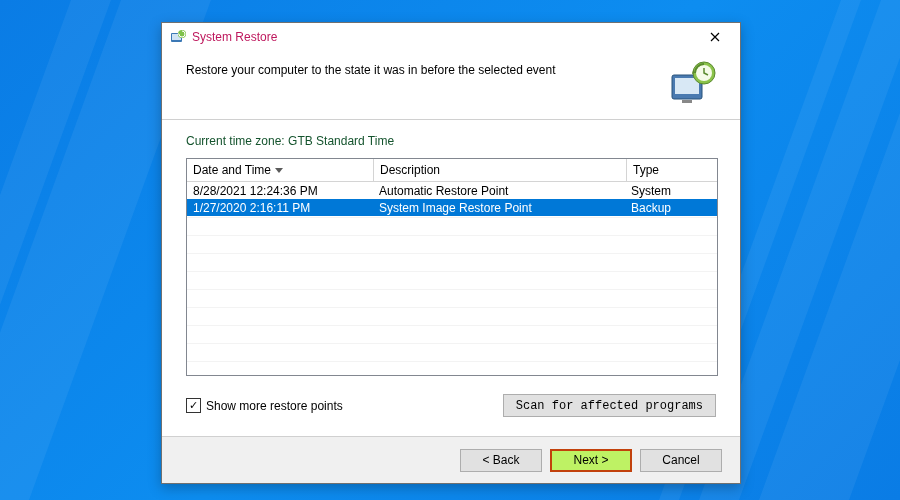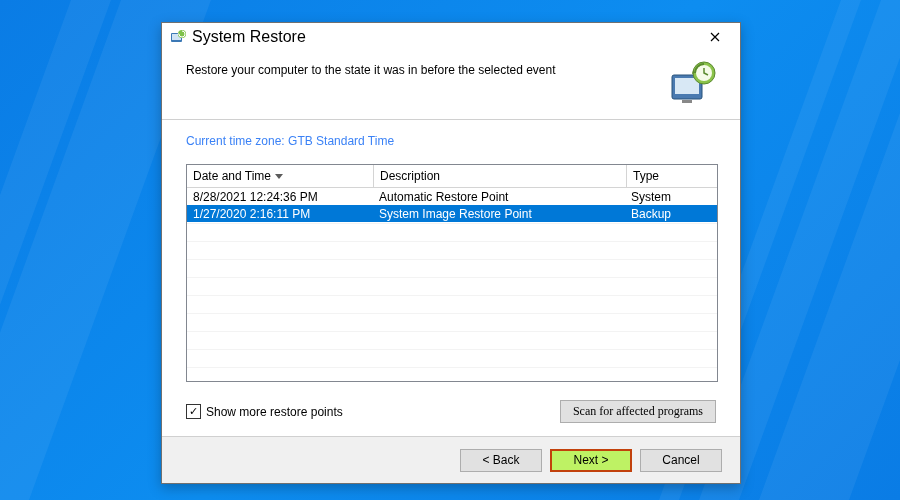--- a/index.html
+++ b/index.html
@@ -6,43 +6,43 @@
 body{background:linear-gradient(135deg,#0a7ce5 0%,#0d8df0 50%,#0a7ce5 100%);position:relative}
 .bg-stripe{position:absolute;background:rgba(255,255,255,0.06);transform:skewX(-20deg)}
 .bg-stripe.s1{right:-40px;top:0;width:90px;height:500px}
 .bg-stripe.s2{right:70px;top:0;width:40px;height:500px}
 .bg-stripe.s3{right:130px;top:0;width:20px;height:500px}
 .bg-stripe.s4{left:-20px;top:0;width:40px;height:500px}
 .bg-stripe.s5{left:30px;top:0;width:90px;height:500px}
 .window{position:absolute;left:161px;top:22px;width:578px;height:460px;background:#fff;border:1px solid #707070;box-shadow:0 4px 12px rgba(0,0,0,0.25)}
 .titlebar{height:28px;display:flex;align-items:center;padding:0 8px;border-bottom:0}
 .title-icon{width:16px;height:16px;margin-right:6px;display:inline-flex;align-items:center;justify-content:center}
-.title-text{font-size:16px;color:#000000;flex:1}
+.title-text{font-size:12px;color:#be185d;flex:1}
 .close-btn{width:34px;height:22px;display:flex;align-items:center;justify-content:center;color:#000;font-size:13px;cursor:default}
 .header-area{display:flex;align-items:flex-start;padding:8px 24px 12px 24px}
 .header-text{font-weight:normal;font-size:12px;color:#000;flex:1;padding-top:4px}
 .header-graphic{width:48px;height:48px;margin-left:12px;position:relative}
 .body-area{border-top:1px solid #d0d0d0;padding:14px 24px 10px 24px}
-.tz-line{color:#3b82f6;margin-bottom:16px}
+.tz-line{color:#14532d;margin-bottom:10px}
 .table{border:1px solid #828790;width:100%;height:216px;display:flex;flex-direction:column;background:#fff}
 .thead{display:flex;height:22px;border-bottom:1px solid #d4d4d4}
 .th{border-right:1px solid #d4d4d4;padding:3px 6px;font-size:12px;color:#000;display:flex;align-items:center;cursor:default;background:#fff}
 .th:last-child{border-right:0}
 .th.sorted::after{content:"";width:0;height:0;border-left:4px solid transparent;border-right:4px solid transparent;border-top:5px solid #5b5b5b;margin-left:4px}
 .col-date{width:174px}
 .col-desc{width:240px}
 .col-type{flex:1}
 .tbody{flex:1;overflow:hidden;background:repeating-linear-gradient(to bottom,#fff 0,#fff 17px,#f3f3f3 17px,#f3f3f3 18px)}
 .tr{display:flex;height:17px;align-items:center;font-size:12px;color:#000}
 .tr.selected{background:#0078d7;color:#fff}
 .td{padding:1px 6px;overflow:hidden;white-space:nowrap}
 .below-table{display:flex;align-items:center;margin-top:18px}
 .checkbox-wrap{display:flex;align-items:center;flex:1;cursor:default}
 .checkbox{width:13px;height:13px;border:1px solid #333;margin-right:5px;display:flex;align-items:center;justify-content:center;font-size:11px;line-height:1}
-.scan-btn{height:23px;padding:0 12px;border:1px solid #adadad;background:#e1e1e1;font-family:Liberation Serif, serif;font-size:12px;cursor:default}
+.scan-btn{height:23px;padding:0 12px;border:1px solid #adadad;background:#e1e1e1;font-family:Liberation Mono, monospace;font-size:12px;cursor:default}
 .footer{position:absolute;bottom:0;left:0;right:0;border-top:1px solid #d0d0d0;height:46px;background:#f0f0f0;display:flex;align-items:center;justify-content:flex-end;padding:0 18px;gap:8px}
 .wiz-btn{width:82px;height:23px;border:1px solid #adadad;background:#e1e1e1;font-family:Liberation Sans, sans-serif;font-size:12px;cursor:default}
 .wiz-btn.default{border:2px solid #c2410c;background:#bef264}
 </style>
 </head>
 <body>
 
 <div class="bg-stripe s1"></div>
 <div class="bg-stripe s2"></div>
 <div class="bg-stripe s3"></div>

